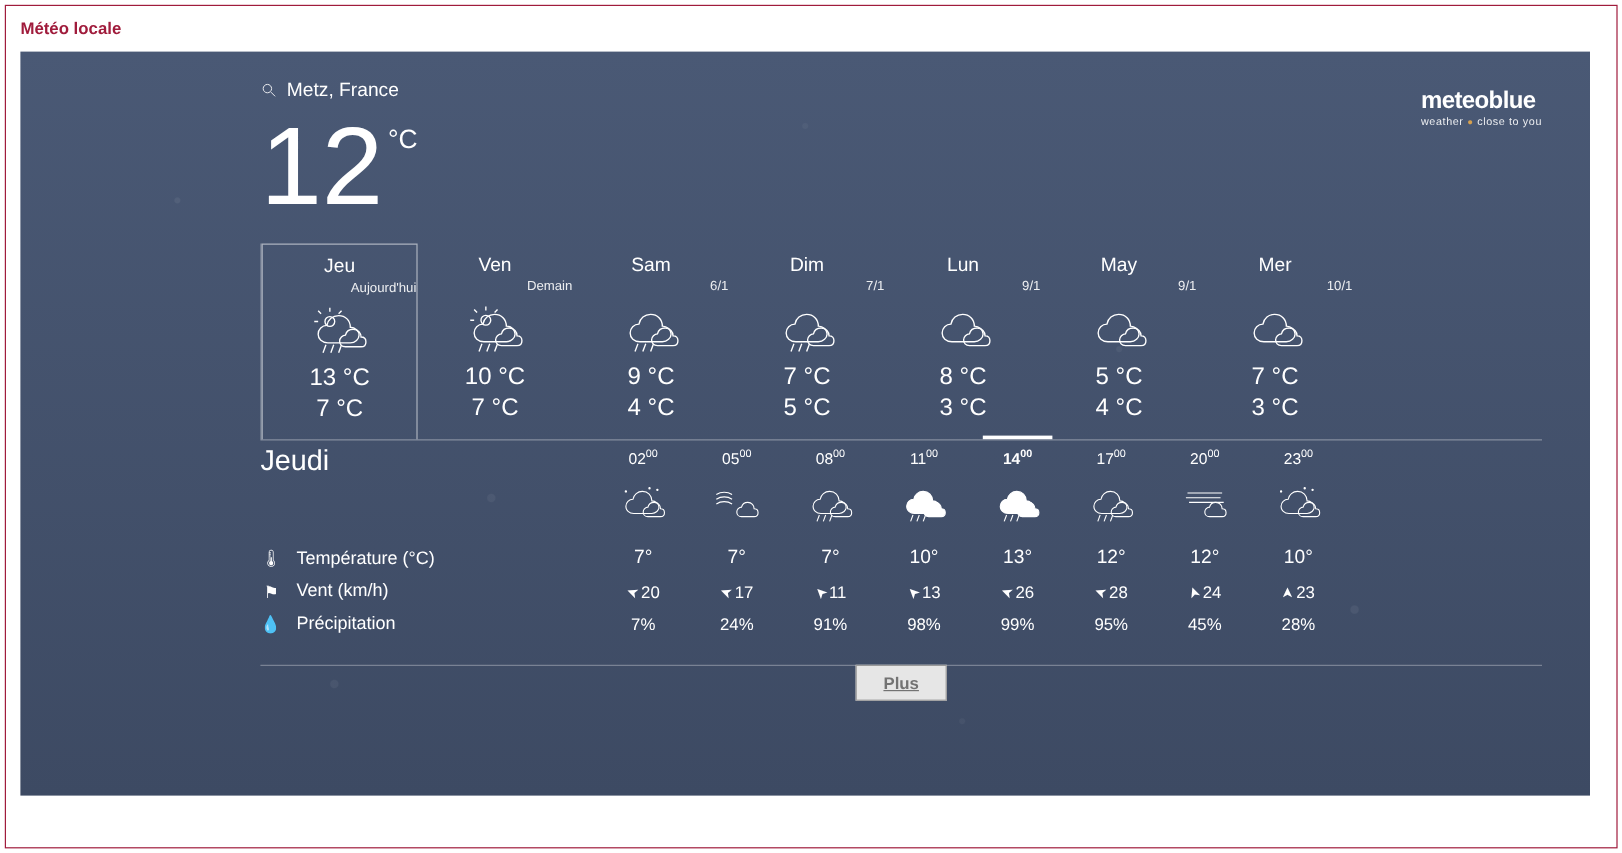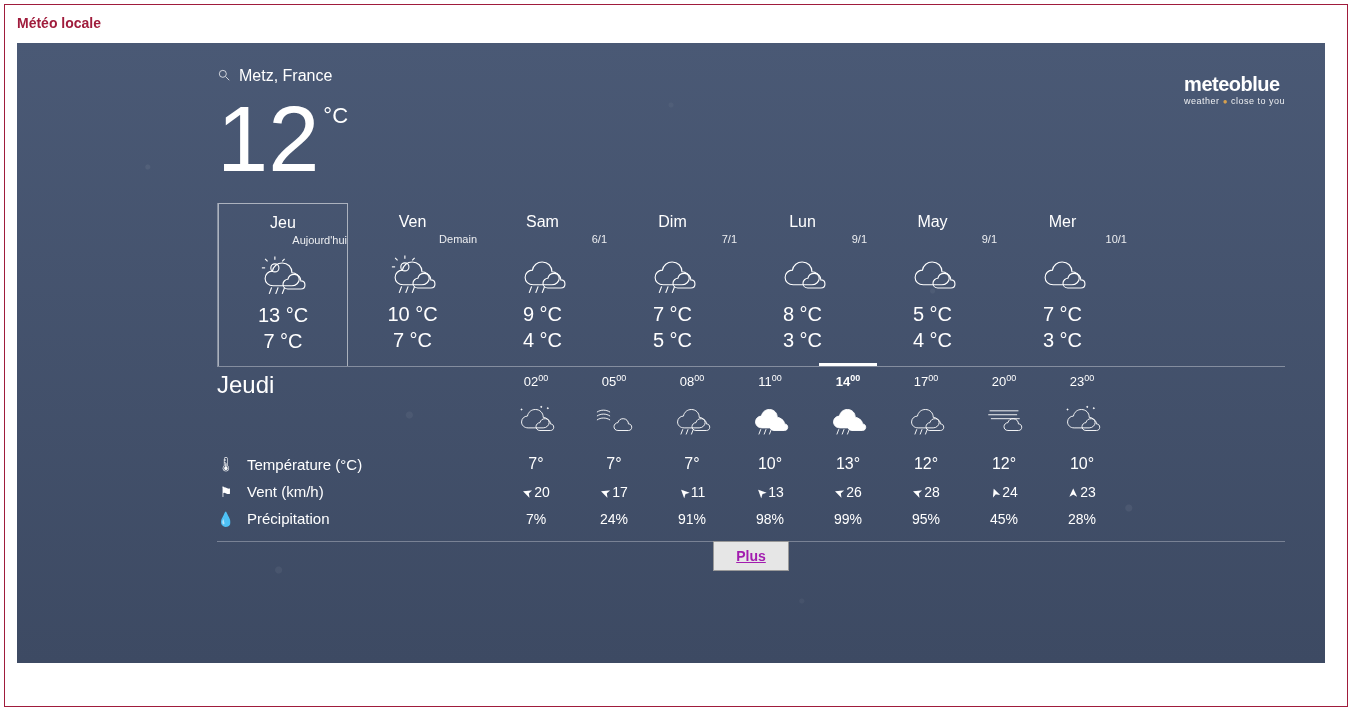--- a/index.html
+++ b/index.html
@@ -66,37 +66,37 @@
   .day .dhi, .day .dlo { font-size:20px; font-weight:300; line-height:1.3; }
   
   .hourly-title { font-size:24px; font-weight:300; margin-top:4px; }
   .hourly-grid {
     display:grid;
     grid-template-columns: 280px repeat(8, 78px);
     align-items:center;
     row-gap:10px;
     margin-top:-30px;
     border-bottom:1px solid rgba(255,255,255,.3);
-    padding-bottom:14px;
+    padding-bottom:26px;
   }
   .hourly-grid .colhead { text-align:center; font-size:13px; position:relative; padding-top:4px;}
   .hourly-grid .colhead.current { font-weight:bold; }
   .hourly-grid .colhead.current::before {
     content:""; position:absolute; left:10px; right:10px; top:-6px; height:3px; background:#fff;
   }
   .hourly-grid .colhead sup { font-size:9px; }
   .hourly-grid .rowlabel { display:flex; align-items:center; gap:12px; font-size:15px; }
   .hourly-grid .rowlabel .ricon { width:18px; text-align:center; font-size:14px; }
   .hourly-grid .cell { text-align:center; font-size:16px; }
   .hourly-grid .cell.small { font-size:14px; }
   .hourly-grid .cell .warr { font-size:12px; margin-right:2px; display:inline-block; }
   
   .plus-wrap { text-align:center; margin-top:-1px; }
   .plus-btn {
-    display:inline-block; background:#e6e6e6; color:#a21caf;
+    display:inline-block; background:#e6e6e6; color:#737373;
     font-weight:bold; font-size:14px; padding:6px 22px;
     border:1px solid #999; text-decoration:underline; cursor:pointer;
   }
   
   svg { stroke:#fff; fill:none; stroke-width:1.4; }
   svg.filled path, svg.filled circle, svg.filled ellipse { fill:#fff; stroke:#fff; }
 </style>
 </head>
 <body>
 

